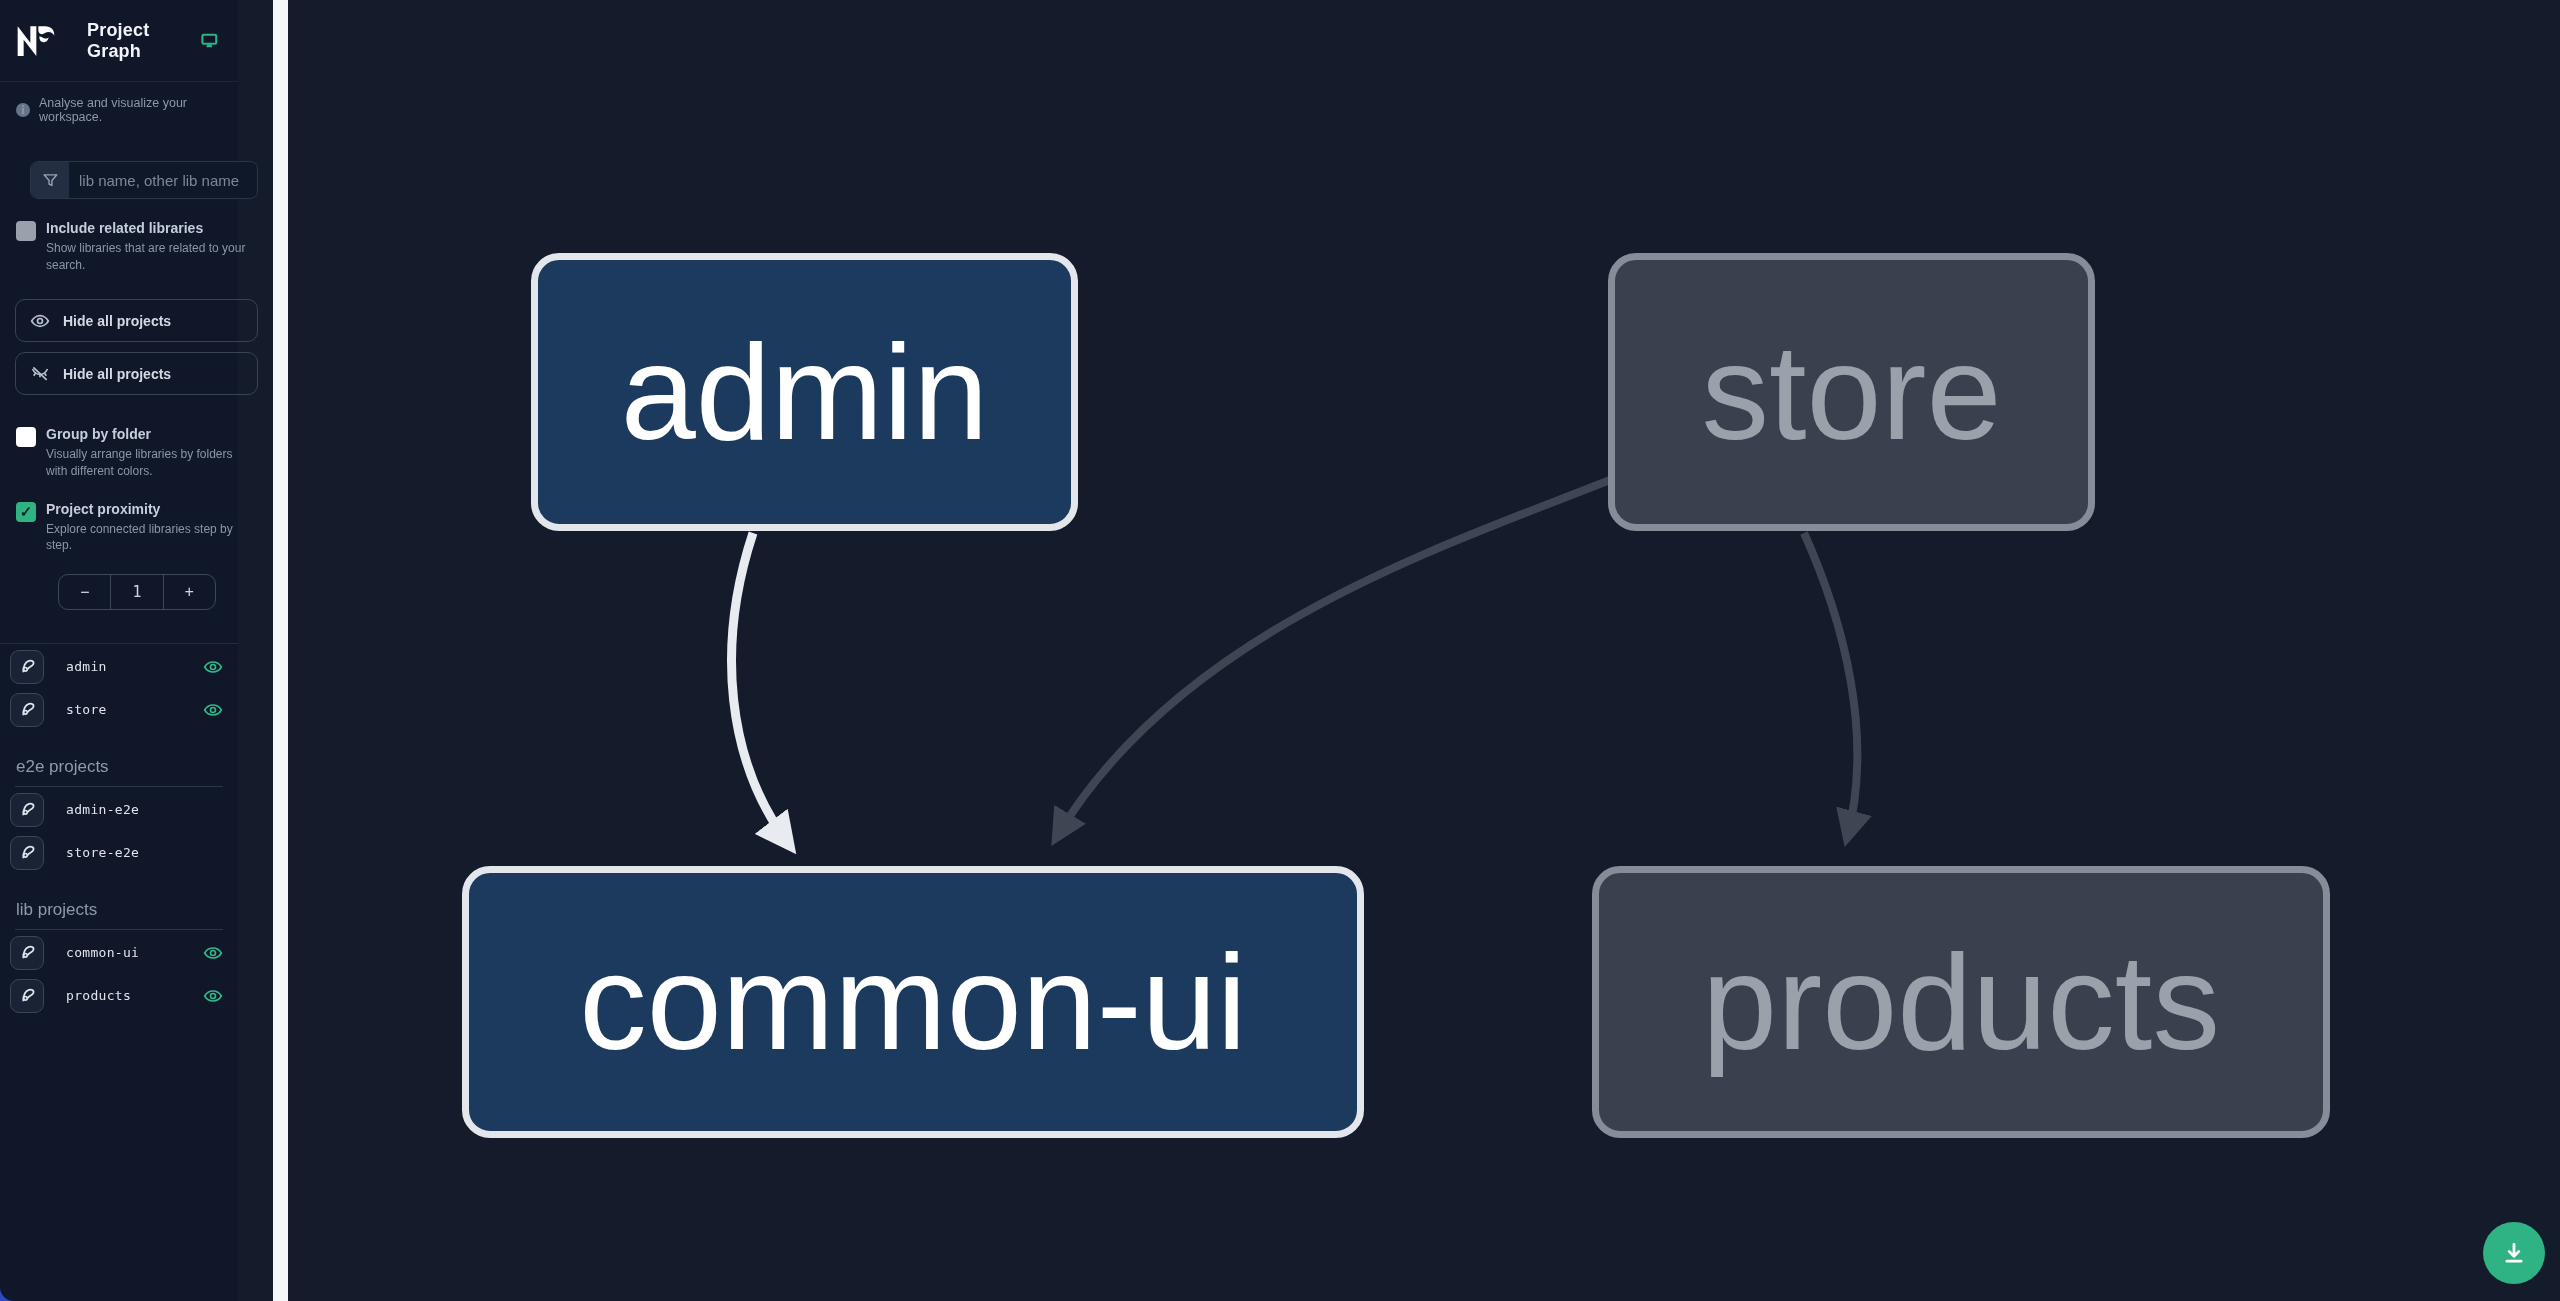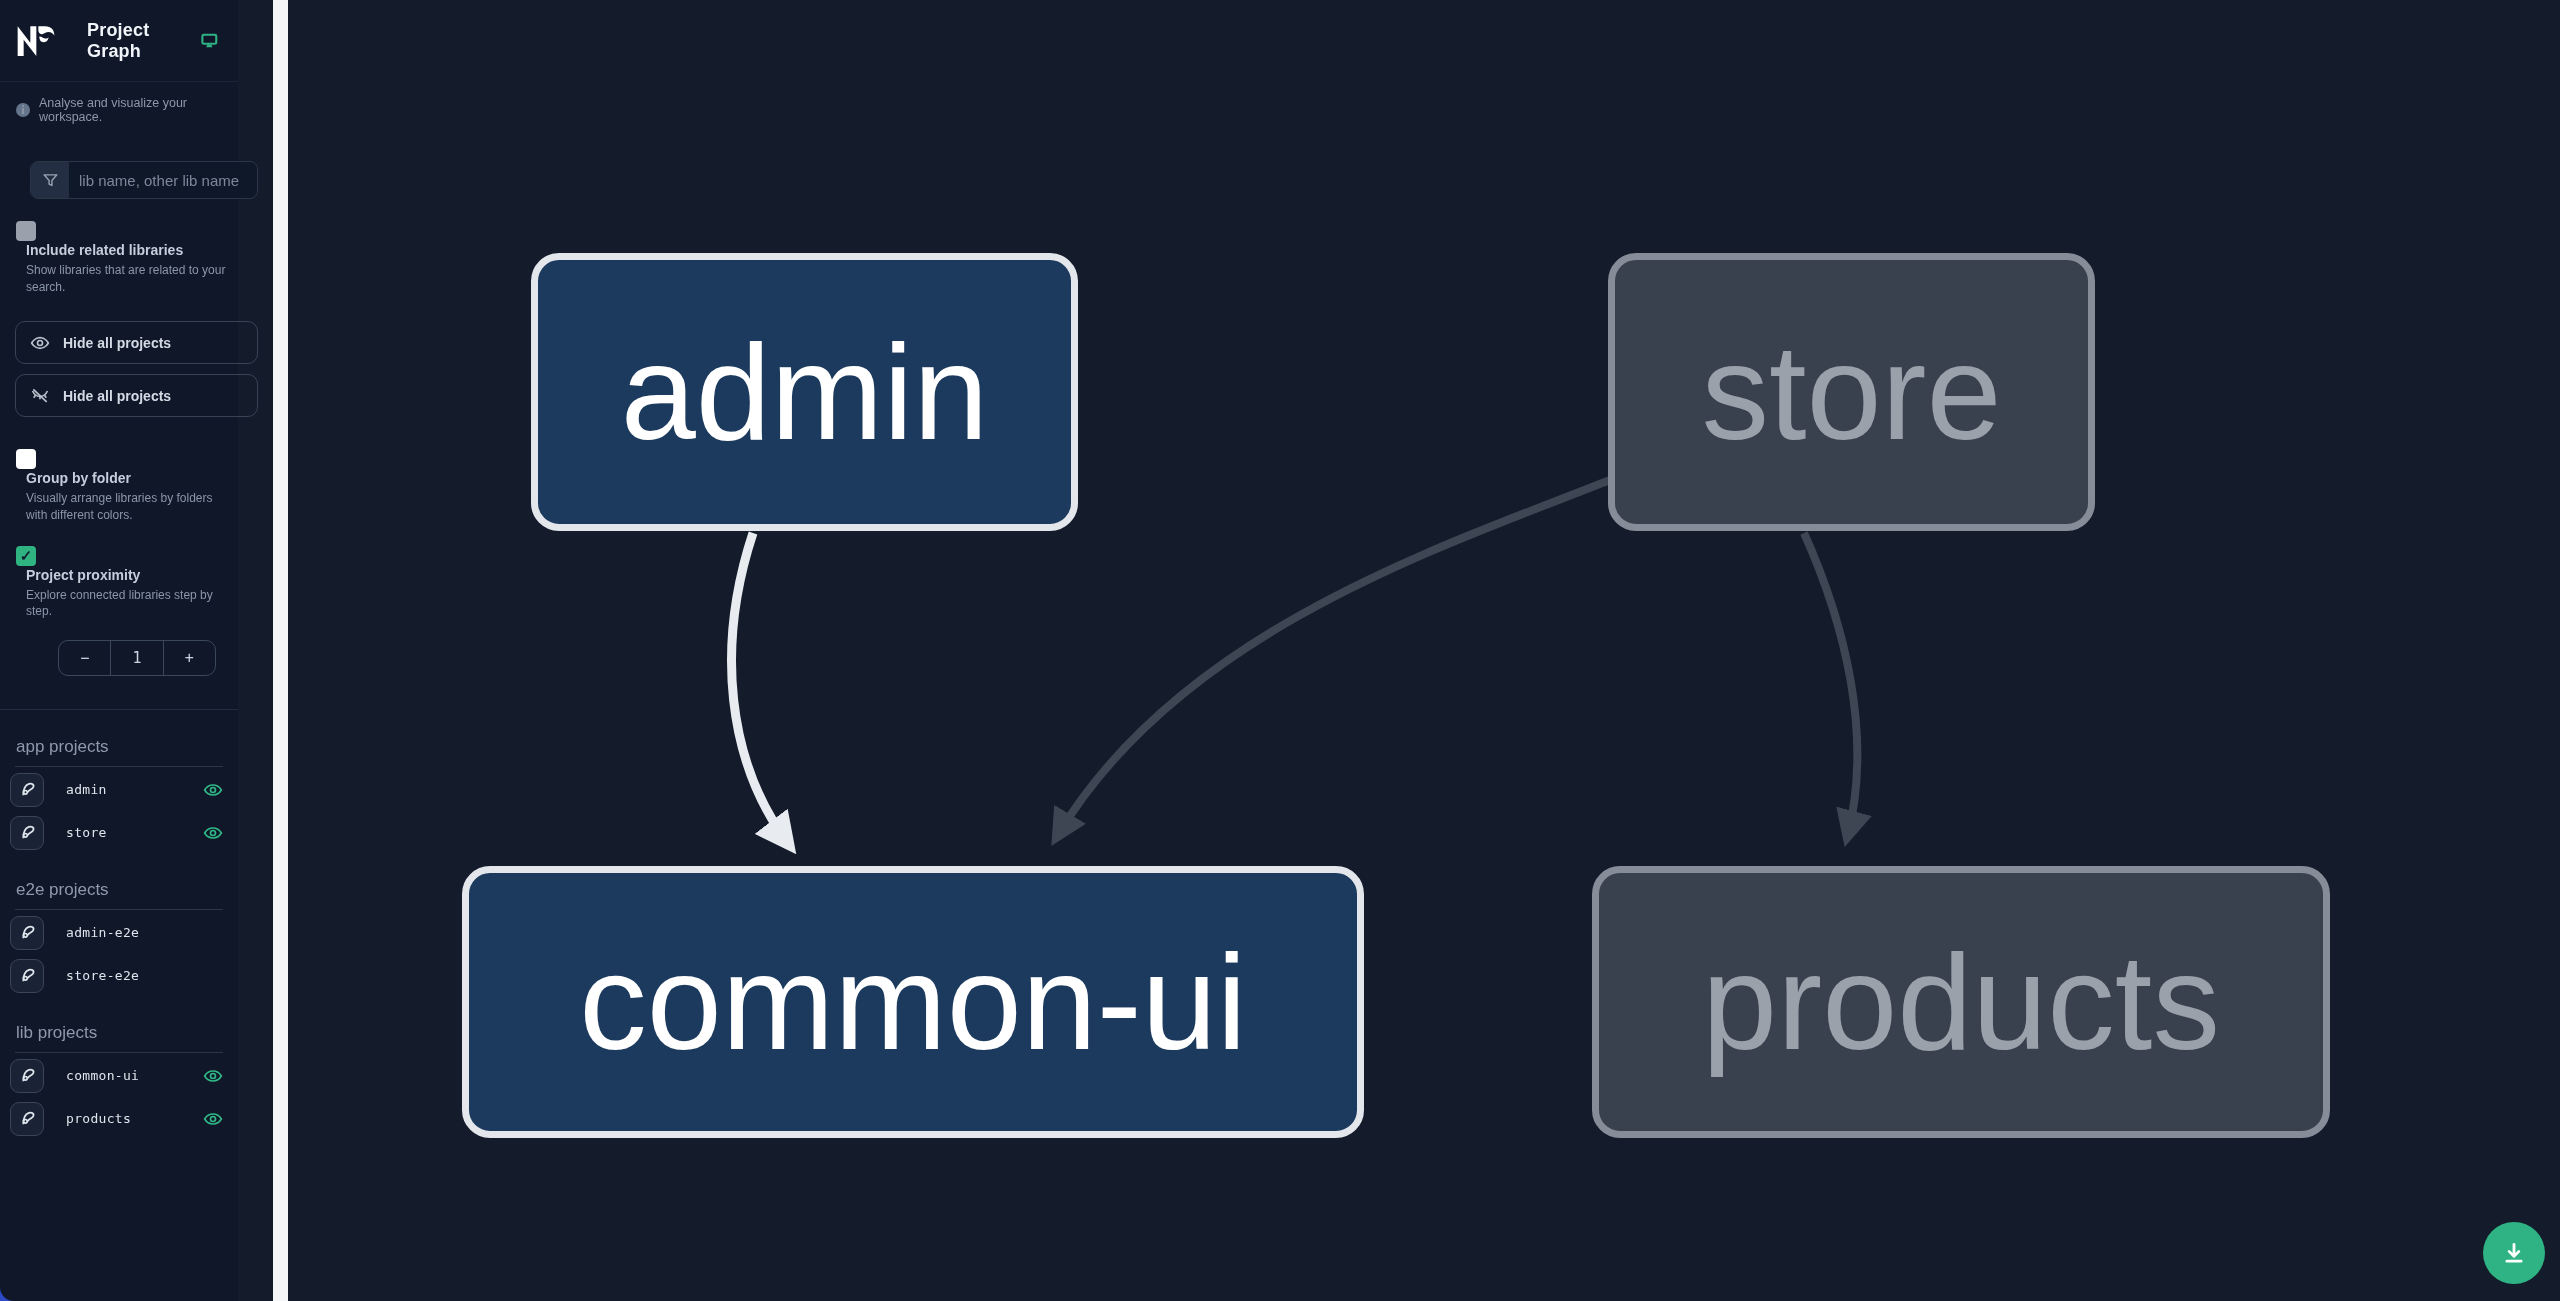--- a/index.html
+++ b/index.html
@@ -21,21 +21,21 @@
   .info-icon { width:14px; height:14px; border-radius:50%; background:#64748b; color:#0f1729; font-size:10px;
                font-weight:700; display:flex; align-items:center; justify-content:center; font-family:"Liberation Serif",serif; flex:none;}
   .sb-tagline span { color:#8d97a8; font-size:12.5px; }
 
   .search-wrap { margin:33px 25px 0 30px; width:228px; height:38px; display:flex; border:1px solid #2b3548;
                  border-radius:8px; overflow:hidden; background:#0f1829; }
   .search-icon-box { width:38px; background:#242e43; display:flex; align-items:center; justify-content:center; flex:none; }
   .search-input { flex:1; background:transparent; border:none; outline:none; color:#cbd5e1; font-size:15px; padding:0 10px; }
   .search-input::placeholder { color:#7d8799; }
 
-  .cb-row { display:flex; padding:20px 16px 0 16px;flex-direction:column; }
+  .cb-row { display:flex; padding:20px 16px 0 16px; }
   .cb-box { width:20px; height:20px; border-radius:4px; margin-top:2px; flex:none;
             display:flex; align-items:center; justify-content:center; font-size:15px; font-weight:700; }
   .cb-gray  { background:#9aa1ac; }
   .cb-white { background:#ffffff; }
   .cb-green { background:#2eb381; color:#15202f; }
   .cb-text { margin-left:10px; }
   .cb-label { color:#c6cedb; font-size:14px; font-weight:700; line-height:1.3; }
   .cb-desc  { color:#8b96a8; font-size:12px; line-height:1.38; margin-top:3px; width:205px; }
 
   .sb-btn { margin:10px 15px 0 15px; width:243px; height:43px; border:1px solid #394356; border-radius:10px;
@@ -155,21 +155,20 @@
 
   <div class="stepper">
     <div>−</div>
     <div class="step-val">1</div>
     <div>+</div>
   </div>
 
   <hr class="sb-hr">
 
   <div class="proj-section">
-    <div class="sec-title">app projects</div>
 
     <div class="proj-row">
       <button class="focus-btn">
         <svg width="17" height="17" viewBox="0 0 24 24" fill="none" stroke="#dfe5ec" stroke-width="2.4">
           <path d="M6 20c0-8 2-14 8-16 4-1.3 8 1 6 5-1.5 3-6 3-8 7"></path>
             <circle cx="9" cy="16" r="2.6"></circle>
           </svg>
       </button>
       <span class="proj-name">admin</span>
       <span class="proj-eye">

